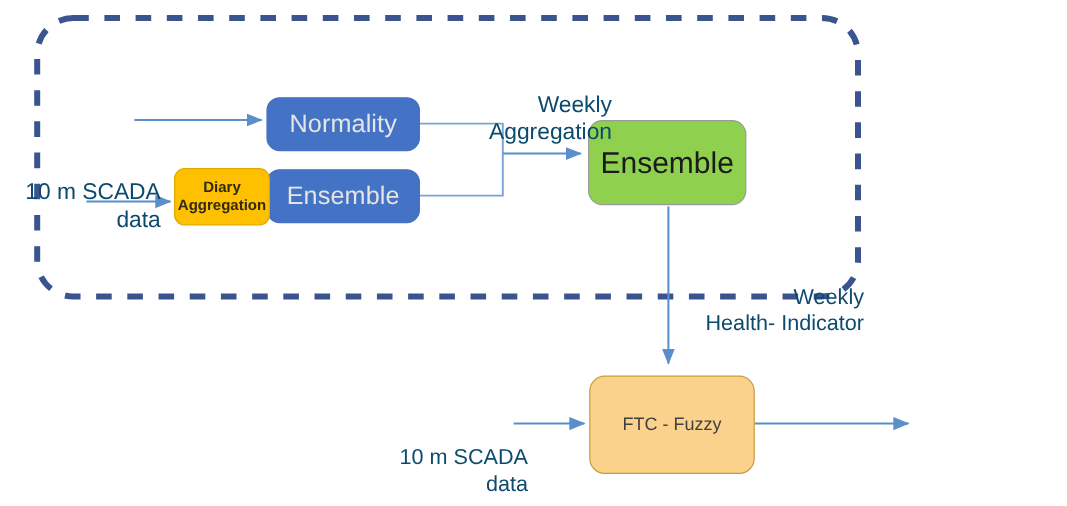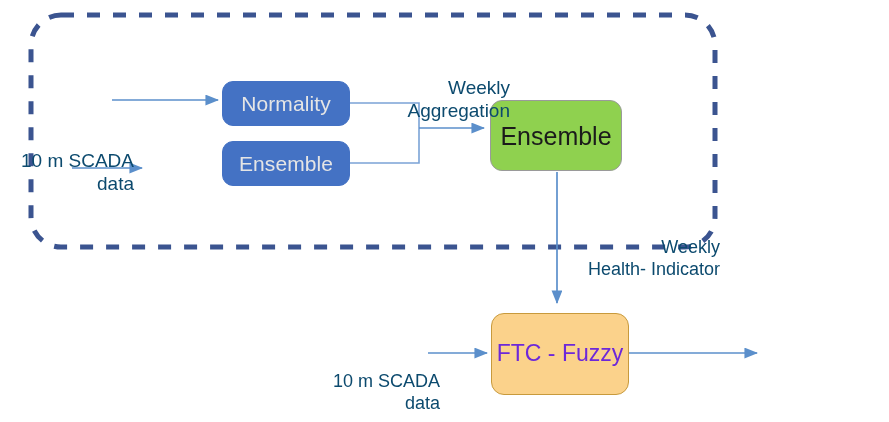--- a/index.html
+++ b/index.html
@@ -61,22 +61,22 @@
     border: 1px solid #9a9a9a;
     border-radius: 12px;
     color: #1b1b1b;
     font-size: 25px;
   }
 
   .node-ftc {
     background: #FBD28B;
     border: 1px solid #C89A3C;
     border-radius: 13px;
-    color: #6d28d9;
-    font-size: 23px;
+    color: #404040;
+    font-size: 15px;
   }
 
   
   .label {
     position: absolute;
     color: #0c4a6e;
     text-align: right;
     line-height: 1.2;
     white-space: pre-line;
     margin-top: 44px;
@@ -120,20 +120,24 @@
   </svg>
 
   <div class="node node-normality" style="left:222px; top:81px; width:128px; height:45px;">
     <span>Normality</span>
   </div>
 
   <div class="node node-anomalies" style="left:222px; top:141px; width:128px; height:45px;">
     <span>Ensemble</span>
   </div>
 
+  <div class="node node-diary" style="left:145px; top:140px; width:80px; height:48px;">
+    <span>Diary
+Aggregation</span>
+  </div>
 
   <div class="node node-ensemble" style="left:490px; top:100px; width:132px; height:71px;">
     <span>Ensemble</span>
   </div>
 
   <div class="node node-ftc" style="left:491px; top:313px; width:138px; height:82px;">
     <span>FTC - Fuzzy</span>
   </div>
 
   <div class="label label-scada-top">10 m SCADA

